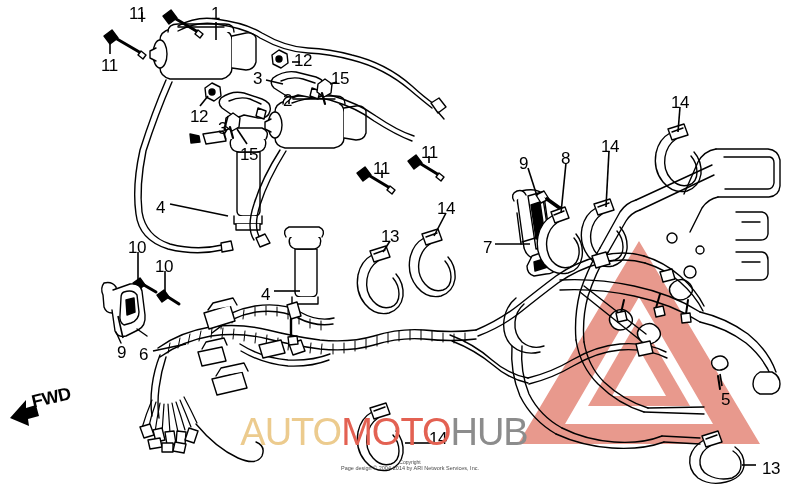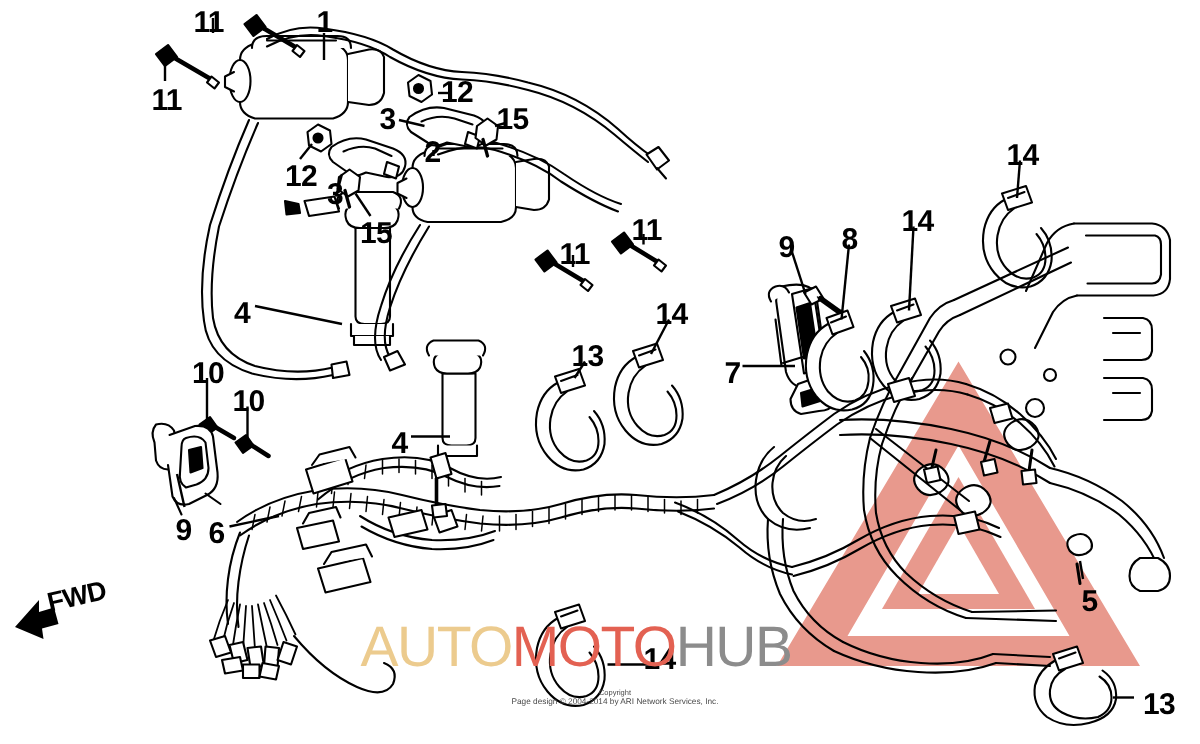--- a/index.html
+++ b/index.html
@@ -9,22 +9,22 @@
     font-family:"Liberation Sans", sans-serif;
     overflow:hidden;
     position:relative;
   }
   #stage{position:absolute;inset:0;width:800px;height:496px;overflow:hidden;}
   .layer{position:absolute;left:0;top:0;width:800px;height:496px;}
   
   .callout{
     position:absolute;
     font-family:"Liberation Sans", sans-serif;
-    font-weight:700;
-    font-size:20px;
+    font-weight:400;
+    font-size:17px;
     line-height:1;
     color:#000;
     white-space:nowrap;
     letter-spacing:-0.5px;
   }
   
   .fwd{
     position:absolute;
     left:6px;top:386px;
     width:78px;height:44px;

